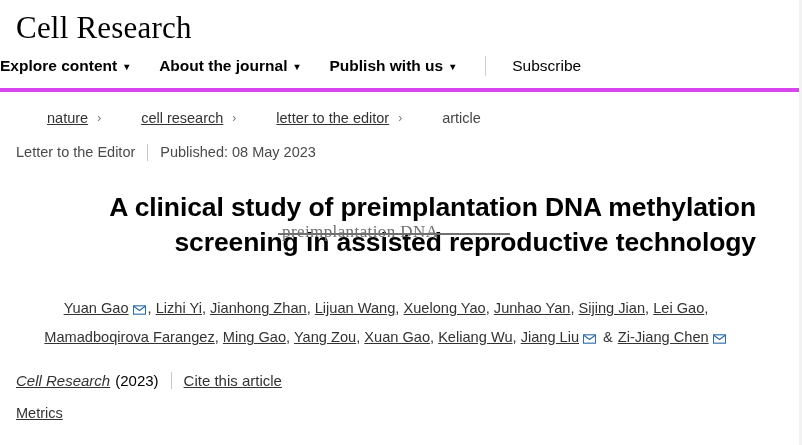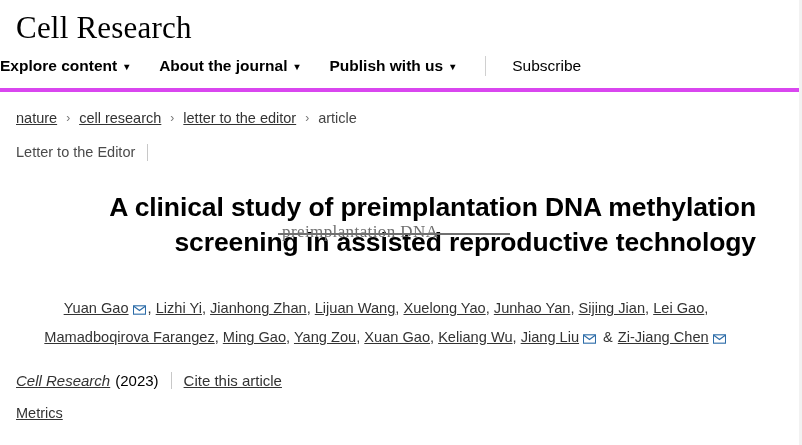--- a/index.html
+++ b/index.html
@@ -70,20 +70,21 @@
     align-items: center;
     padding: 18px 16px 0 16px;
     font-size: 14.5px;
     color: #333333;
     flex-wrap: wrap;
   }
   .crumb {
     color: #333333;
     text-decoration: underline;
     cursor: pointer;
+    margin-left: 31px;
   }
   .crumb.current {
     text-decoration: none;
     cursor: default;
     color: #444444;
   }
   .crumb-sep {
     margin: 0 9px;
     color: #777777;
     font-size: 12px;
@@ -244,20 +245,21 @@
   <span class="crumb">cell research</span>
   <span class="crumb-sep">›</span>
   <span class="crumb">letter to the editor</span>
   <span class="crumb-sep">›</span>
   <span class="crumb current">article</span>
 </div>
 
 <div class="meta-row">
   <span class="meta-type">Letter to the Editor</span>
   <span class="meta-divider"></span>
+  <span class="meta-published">Published: 08 May 2023</span>
 </div>
 
 <h1 class="article-title">A clinical study of preimplantation DNA methylation screening in assisted reproductive technology</h1>
 
 <div class="authors">
   <span><span class="author">Yuan Gao</span><span class="envelope"><svg width="13" height="10" viewBox="0 0 14 10">
           <rect x="0.5" y="0.5" width="13" height="9" fill="#ffffff" stroke="#2c6ca8" stroke-width="1.2"></rect>
           <path d="M0.8 1 L7 5.6 L13.2 1" fill="none" stroke="#2c6ca8" stroke-width="1.2"></path>
         </svg></span></span><span class="author-sep">,</span>
   <span class="author">Lizhi Yi</span><span class="author-sep">,</span>

